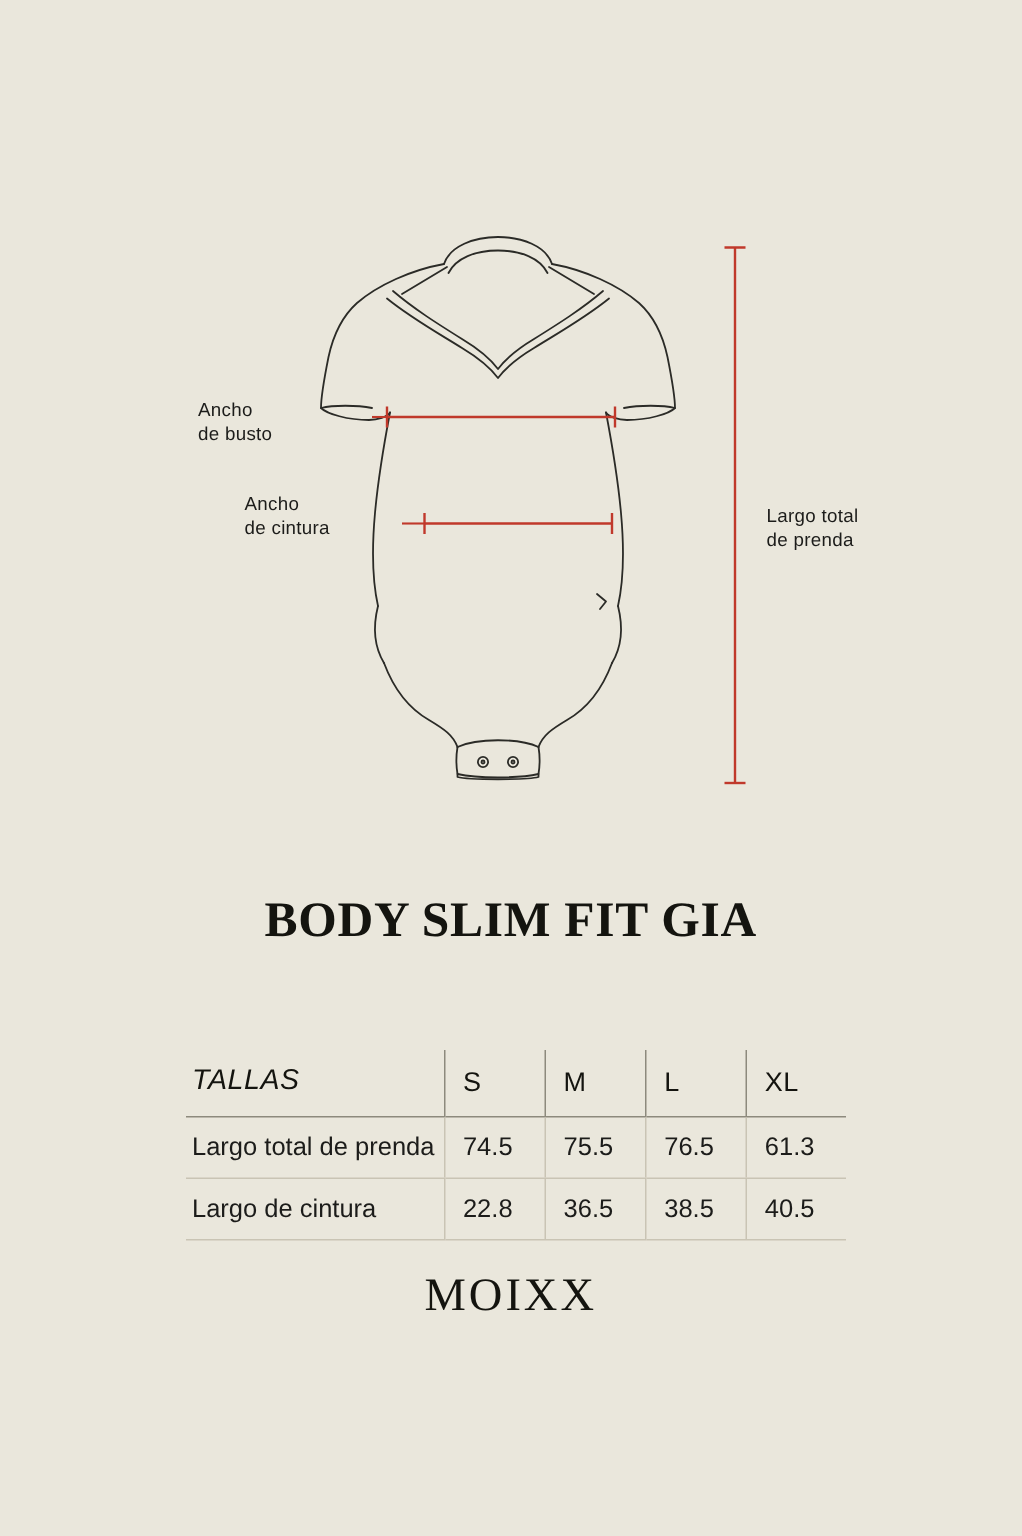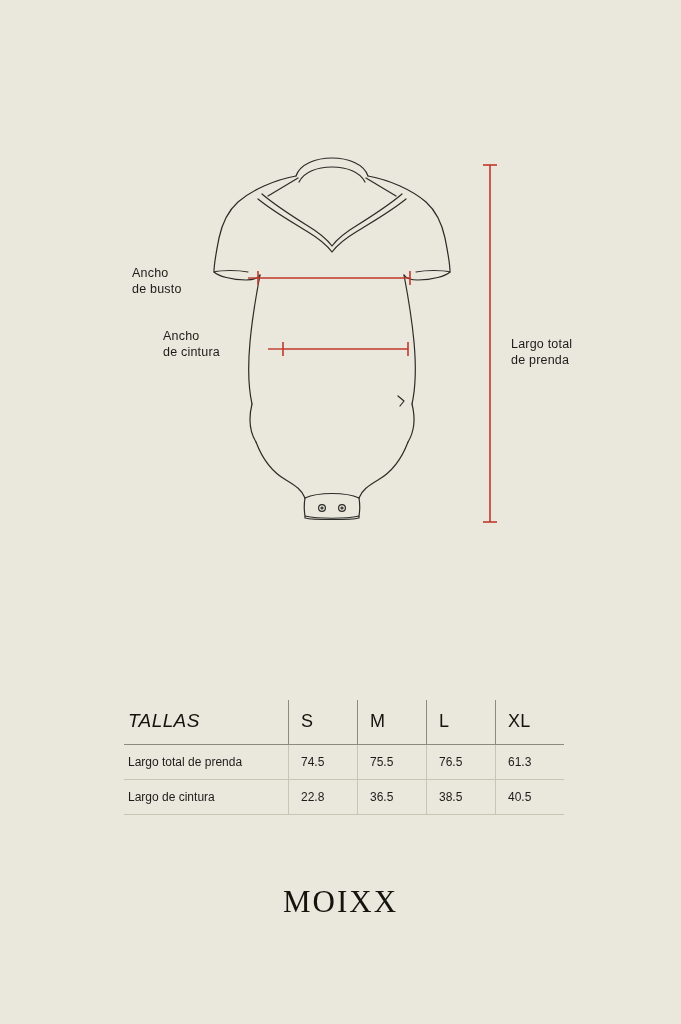--- a/index.html
+++ b/index.html
@@ -123,31 +123,31 @@
   }
   .size-table thead th.size-col {
     font-size: 18px;
     font-family: "Liberation Sans", sans-serif;
     letter-spacing: 0.3px;
     padding-bottom: 12px;
     color: #14140f;
     border-left: 1px solid #8d8a7d;
   }
   .size-table tbody td {
-    font-size: 12px;
+    font-size: 17px;
   }
   .size-table tbody tr:last-child td {
     border-bottom: 1px solid #c9c4b4;
   }
 
   
   .brand {
     position: absolute;
     left: 0;
-    top: 884px;
+    top: 845px;
     width: 681px;
     text-align: center;
     font-family: "Liberation Serif", serif;
     font-size: 31px;
     letter-spacing: 2px;
     color: #14140f;
   }
 </style>
 </head>
 <body>
@@ -235,20 +235,21 @@
       <div>de cintura</div>
     </div>
 
     <div class="diag-label lbl-largo">
       <div>Largo total</div>
       <div>de prenda</div>
     </div>
   </div>
 
   <div class="title-block">
+    <h1 class="product-title">BODY SLIM FIT GIA</h1>
   </div>
 
   <table class="size-table">
     <thead>
       <tr>
         <th class="row-head">TALLAS</th>
         <th class="size-col">S</th>
         <th class="size-col">M</th>
         <th class="size-col">L</th>
         <th class="size-col">XL</th>

